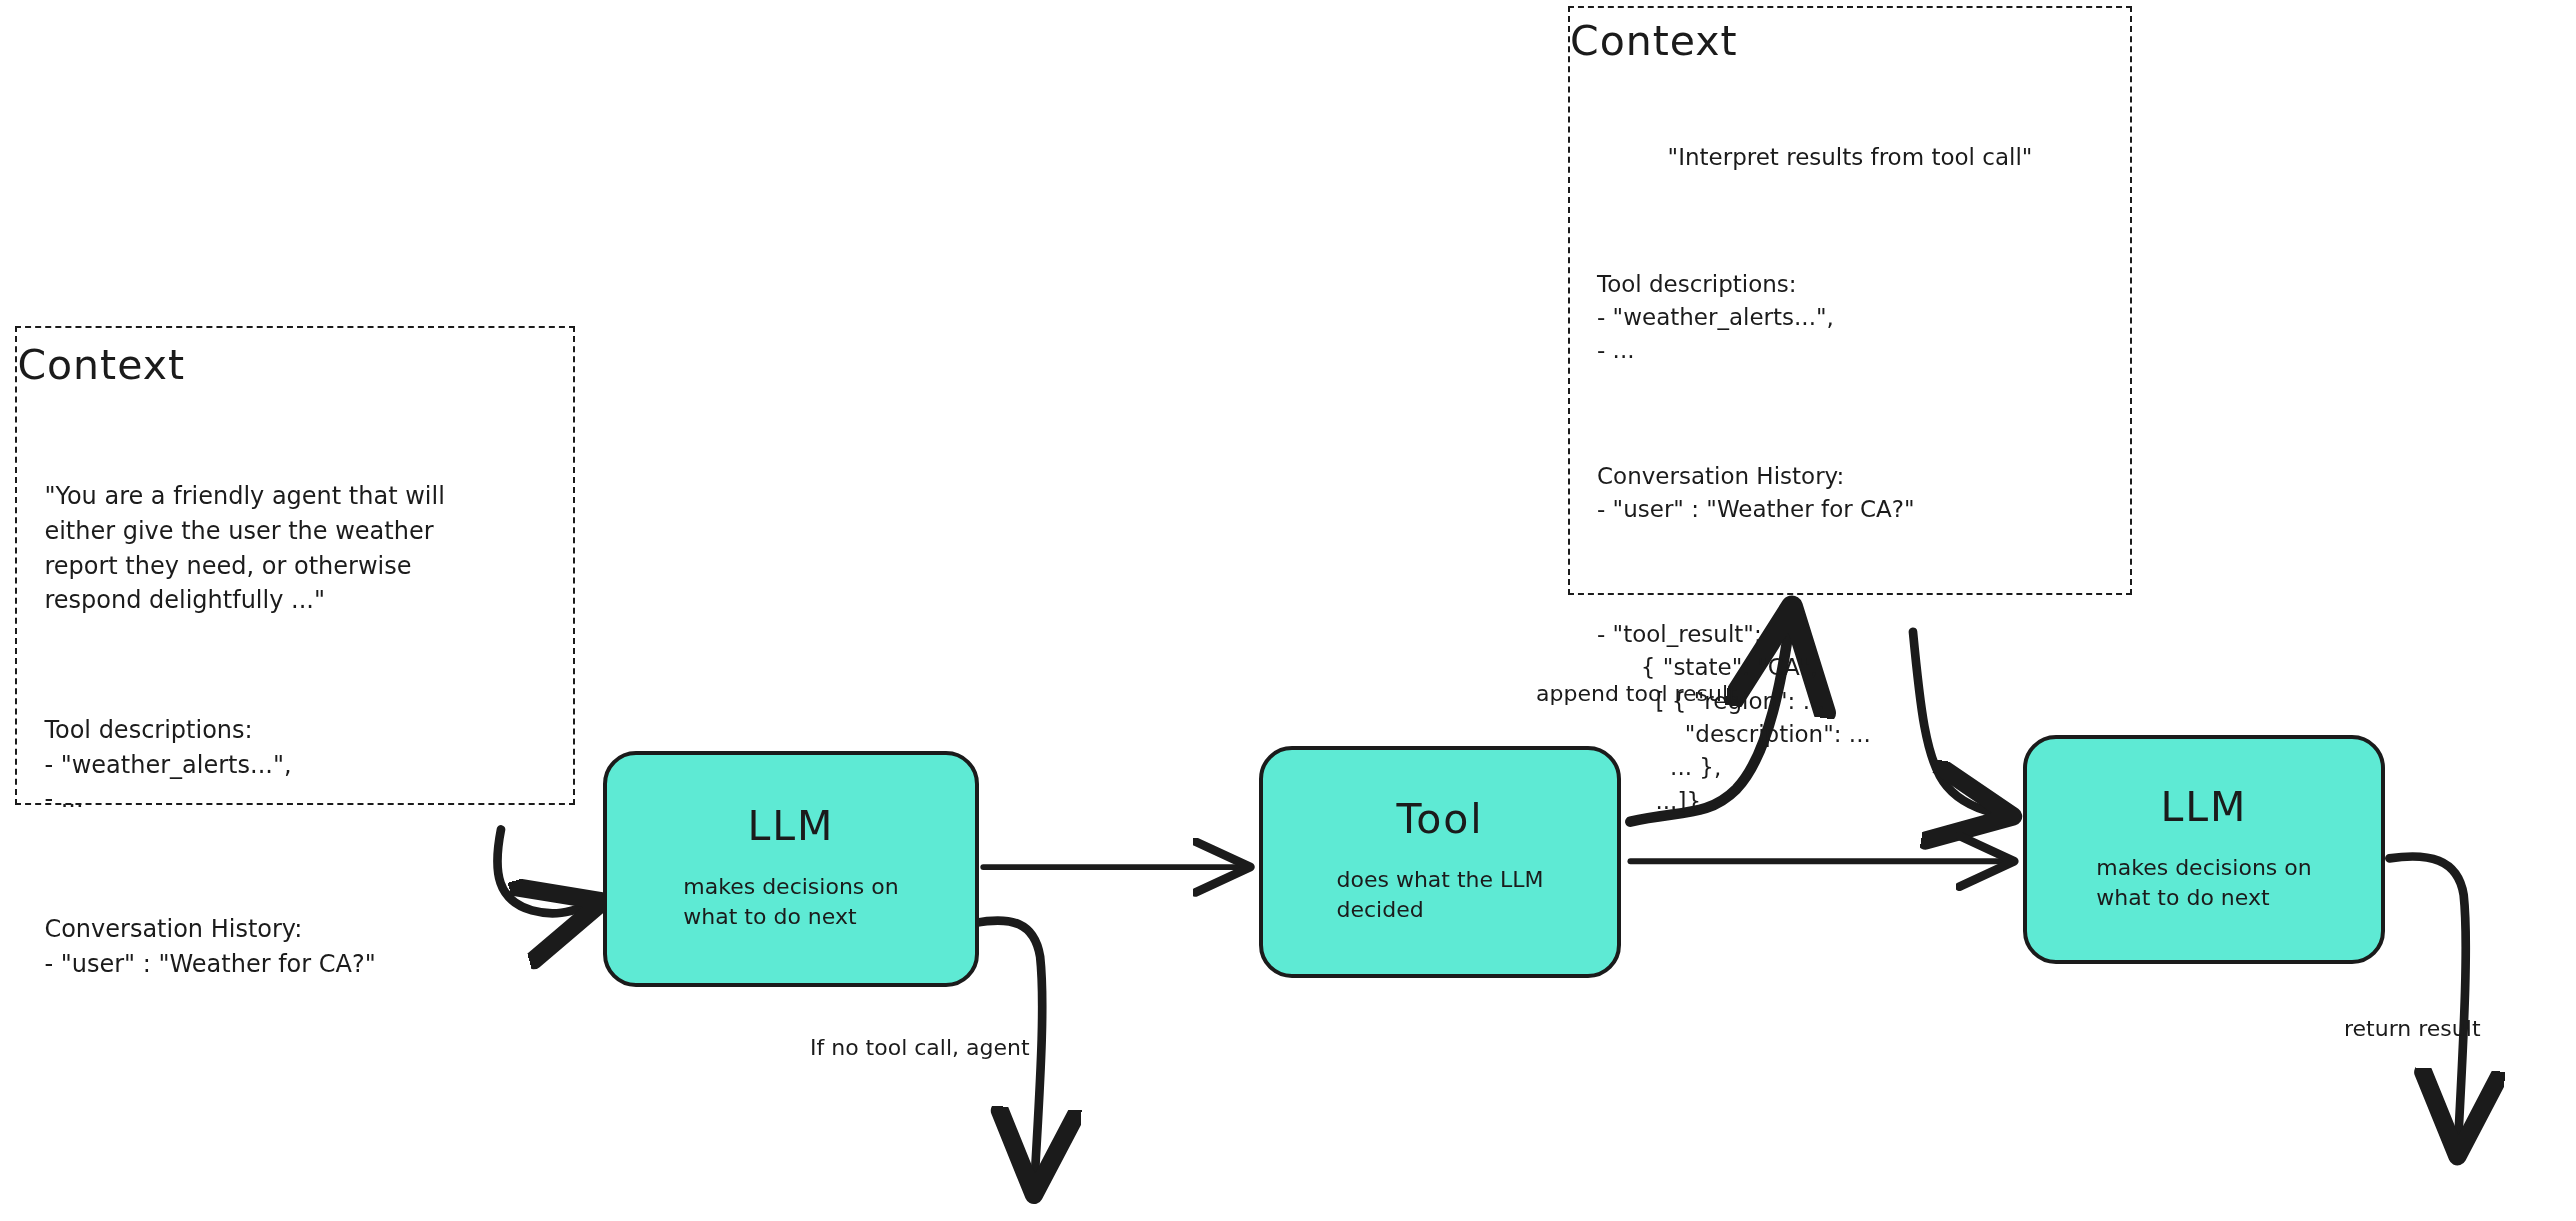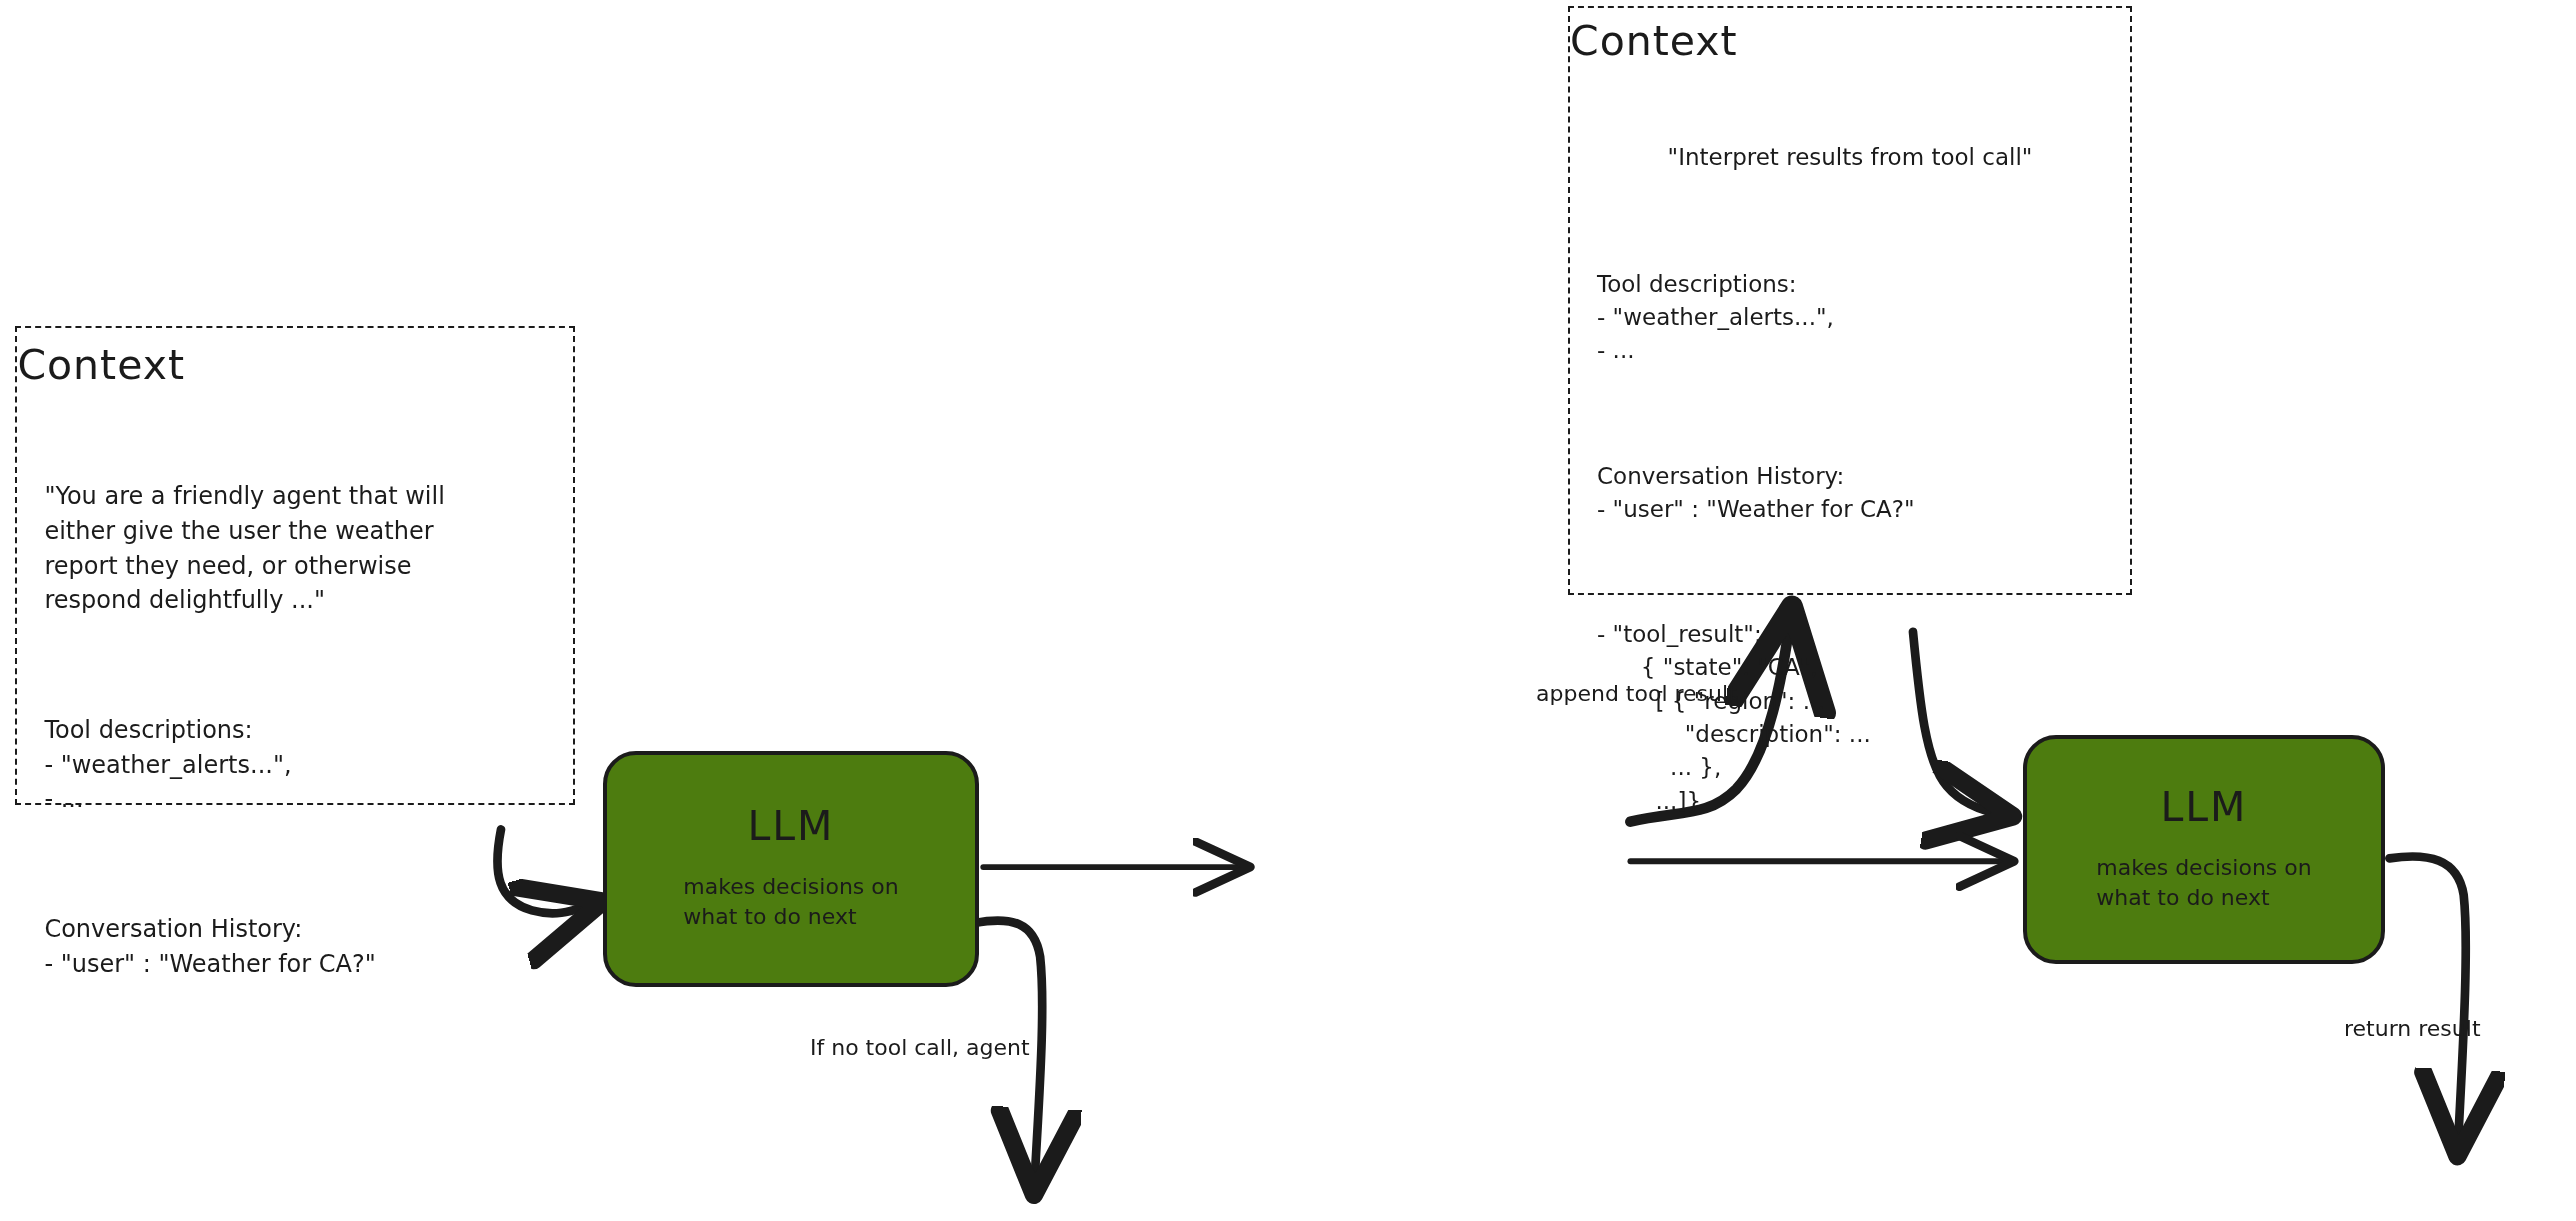--- a/index.html
+++ b/index.html
@@ -58,21 +58,21 @@
   #context-right .context-body  { font-size: 23px; }
   #context-right .quote-line    { text-align: center; margin: 0 0 27px 0; }
   .mono-indent { white-space: pre; }
 
   
   .node {
     position: absolute;
     box-sizing: border-box;
     border: 4.8px solid #1b1b1b;
     border-radius: 33px;
-    background: #4d7c0f;
+    background: #5eead4;
     display: flex;
     flex-direction: column;
     align-items: center;
     justify-content: center;
   }
   .node-title {
     font-size: 41px;
     letter-spacing: 1.9px;
     line-height: 1;
     margin-bottom: 25px;
@@ -176,20 +176,25 @@
         ...]}</div>
     </div>
   </div>
 
   <div class="node" id="node-llm-1">
     <div class="node-title">LLM</div>
     <div class="node-sub">makes decisions on
 what to do next</div>
   </div>
 
+  <div class="node" id="node-tool">
+    <div class="node-title">Tool</div>
+    <div class="node-sub">does what the LLM
+decided</div>
+  </div>
 
   <div class="node" id="node-llm-2">
     <div class="node-title">LLM</div>
     <div class="node-sub">makes decisions on
 what to do next</div>
   </div>
 
   <div class="edge-label" id="label-append">append tool result</div>
   <div class="edge-label" id="label-exit">If no tool call, agent</div>
   <div class="edge-label" id="label-return">return result</div>

